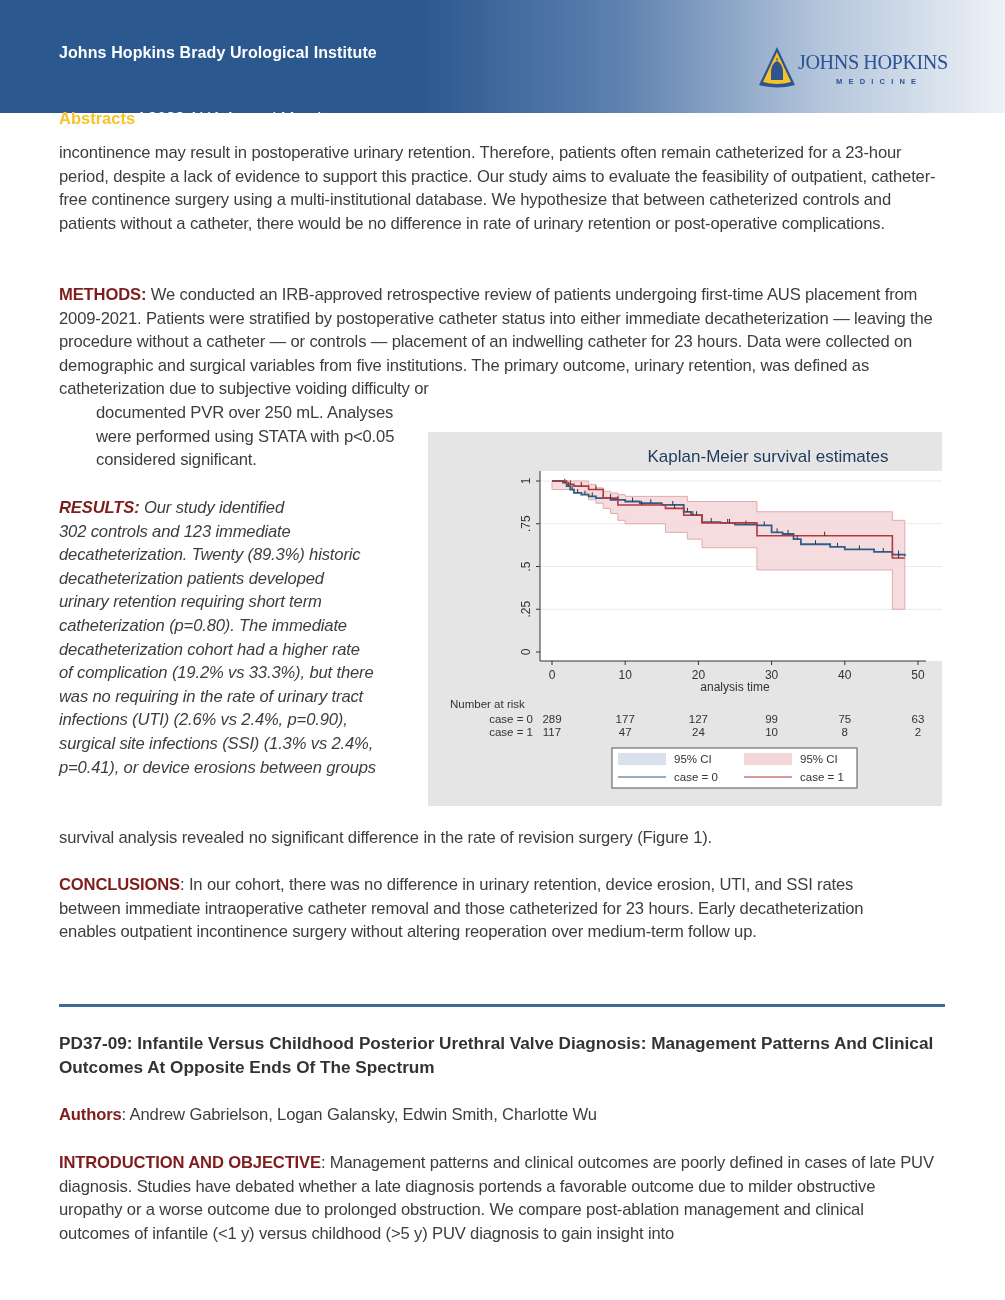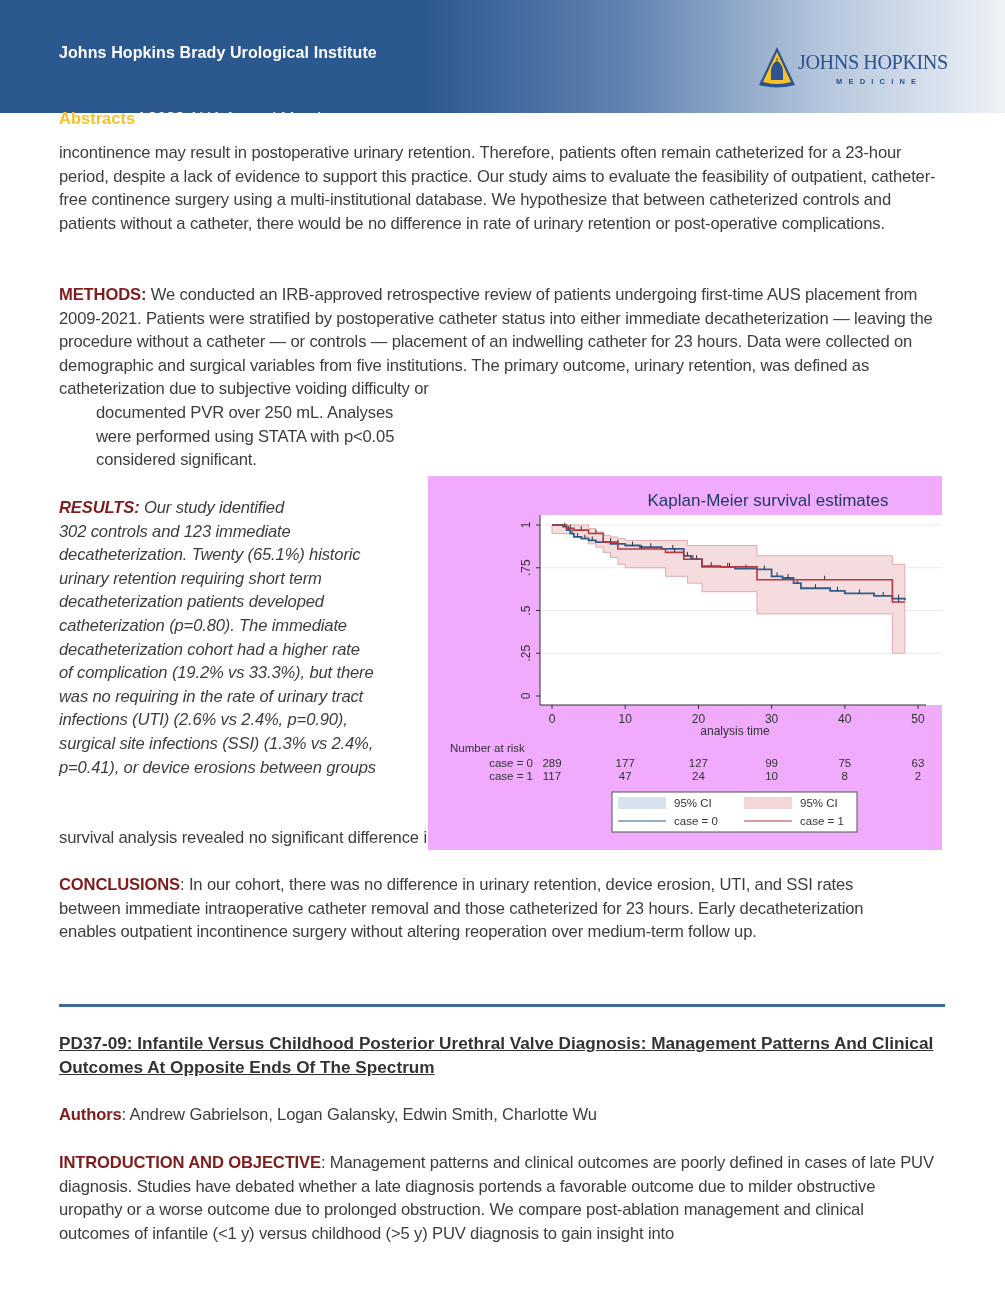--- a/index.html
+++ b/index.html
@@ -35,31 +35,30 @@
   .body-text {
     position: absolute; left: 59px; font-size: 16.6px; line-height: 23.6px; color: #3d3d3d;
     letter-spacing: -0.15px;
   }
   .body-text b { color: #7f1d1d; font-weight: bold; }
   .para-full { width: 880px; }
   .para-narrow { width: 360px; }
 
   .figure {
     position: absolute; left: 428px; top: 432px; width: 514px; height: 374px;
-    background: #f0abfc;
-    margin-top: 44px;
+    background: #e5e5e5;
   }
   .figure svg { position: absolute; left: 0; top: 0; }
 
   .divider {
     position: absolute; left: 59px; top: 1004px; width: 886px; height: 3px; background: #3f6a9c;
   }
   .h2 {
     position: absolute; left: 59px; top: 1031px; width: 900px;
-    font-size: 17.2px; line-height: 24px; font-weight: bold; color: #333333; text-decoration: underline;
+    font-size: 17.2px; line-height: 24px; font-weight: bold; color: #333333;
   }
 </style>
 </head>
 <body>
 
 <div class="header">
   <div class="title">Johns Hopkins Brady Urological Institute</div>
   <div class="subtitle">
     <span class="accent">Abstracts</span><span class="sep">|</span><span>2023 AUA Annual Meeting</span>
   </div>
@@ -82,23 +81,23 @@
 
 <div class="body-text para-narrow" style="top:401px;margin-left:37px;">
   <div>documented PVR over 250 mL. Analyses</div>
   <div>were performed using STATA with p&lt;0.05</div>
   <div>considered significant.</div>
 </div>
 
 <div class="body-text para-narrow" style="top:496px; width:380px;font-style:italic;">
   <div><b>RESULTS:</b><span> Our study identified</span></div>
   <div>302 controls and 123 immediate</div>
-  <div>decatheterization. Twenty (65.1%) historic</div>
+  <div>decatheterization. Twenty (89.3%) historic</div>
+  <div>decatheterization patients developed</div>
   <div>urinary retention requiring short term</div>
-  <div>decatheterization patients developed</div>
   <div>catheterization (p=0.80). The immediate</div>
   <div>decatheterization cohort had a higher rate</div>
   <div>of complication (19.2% vs 33.3%), but there</div>
   <div>was no requiring in the rate of urinary tract</div>
   <div>infections (UTI) (2.6% vs 2.4%, p=0.90),</div>
   <div>surgical site infections (SSI) (1.3% vs 2.4%,</div>
   <div>p=0.41), or device erosions between groups</div>
 </div>
 
 <div class="body-text para-full" style="top:826px;">survival analysis revealed no significant difference in the rate of revision surgery (Figure 1).</div>

